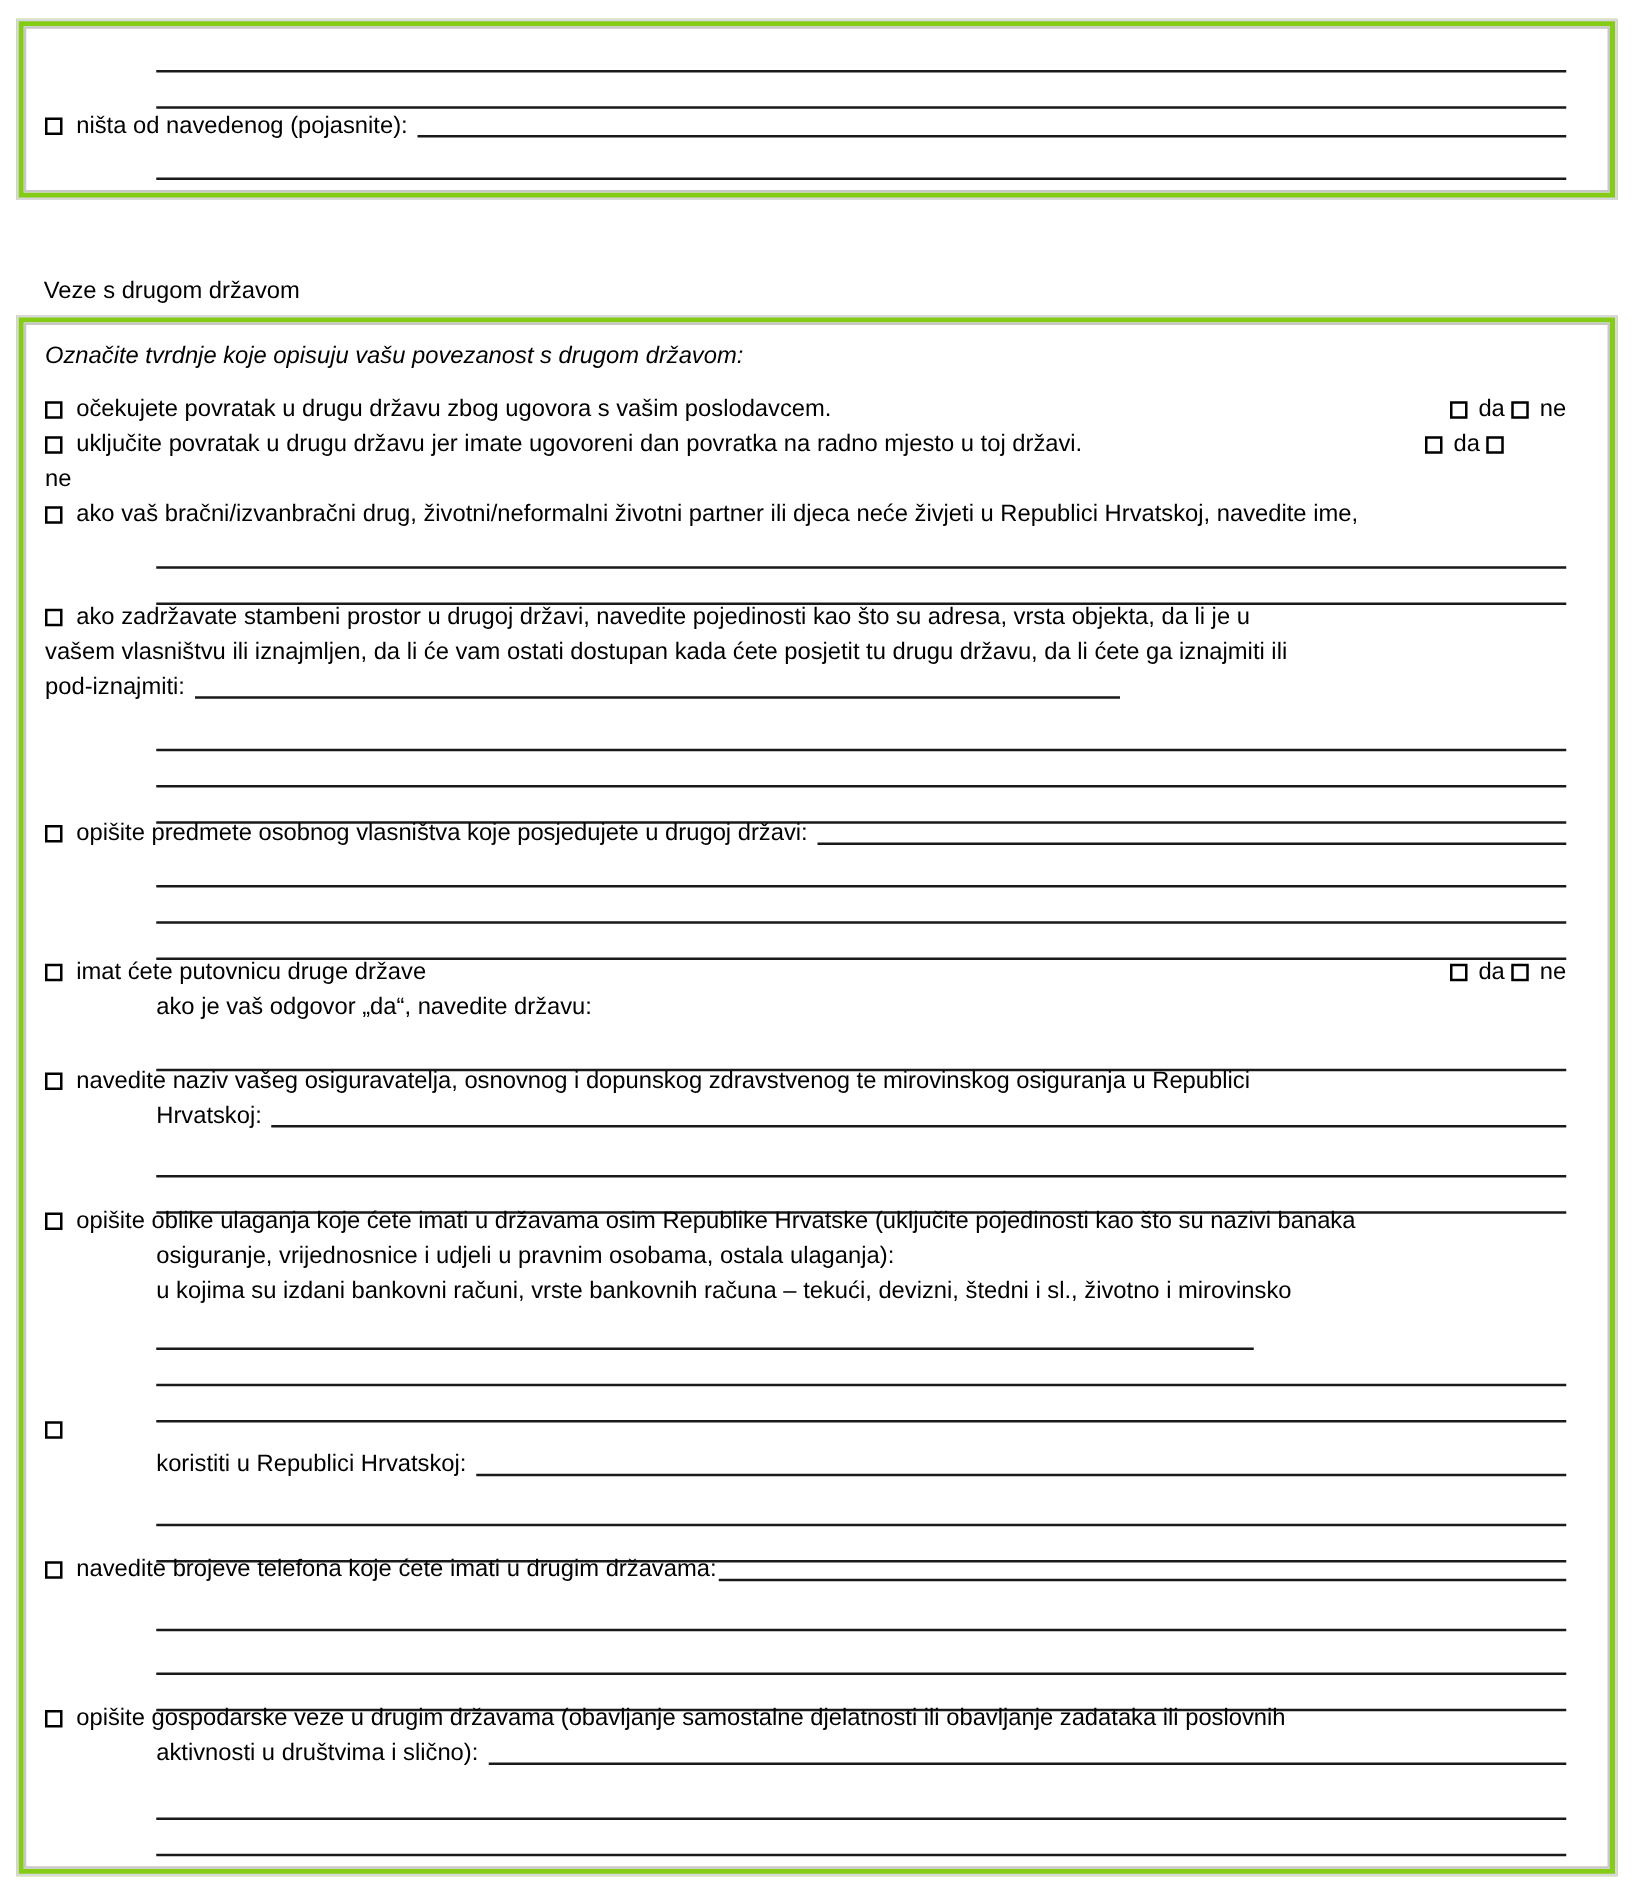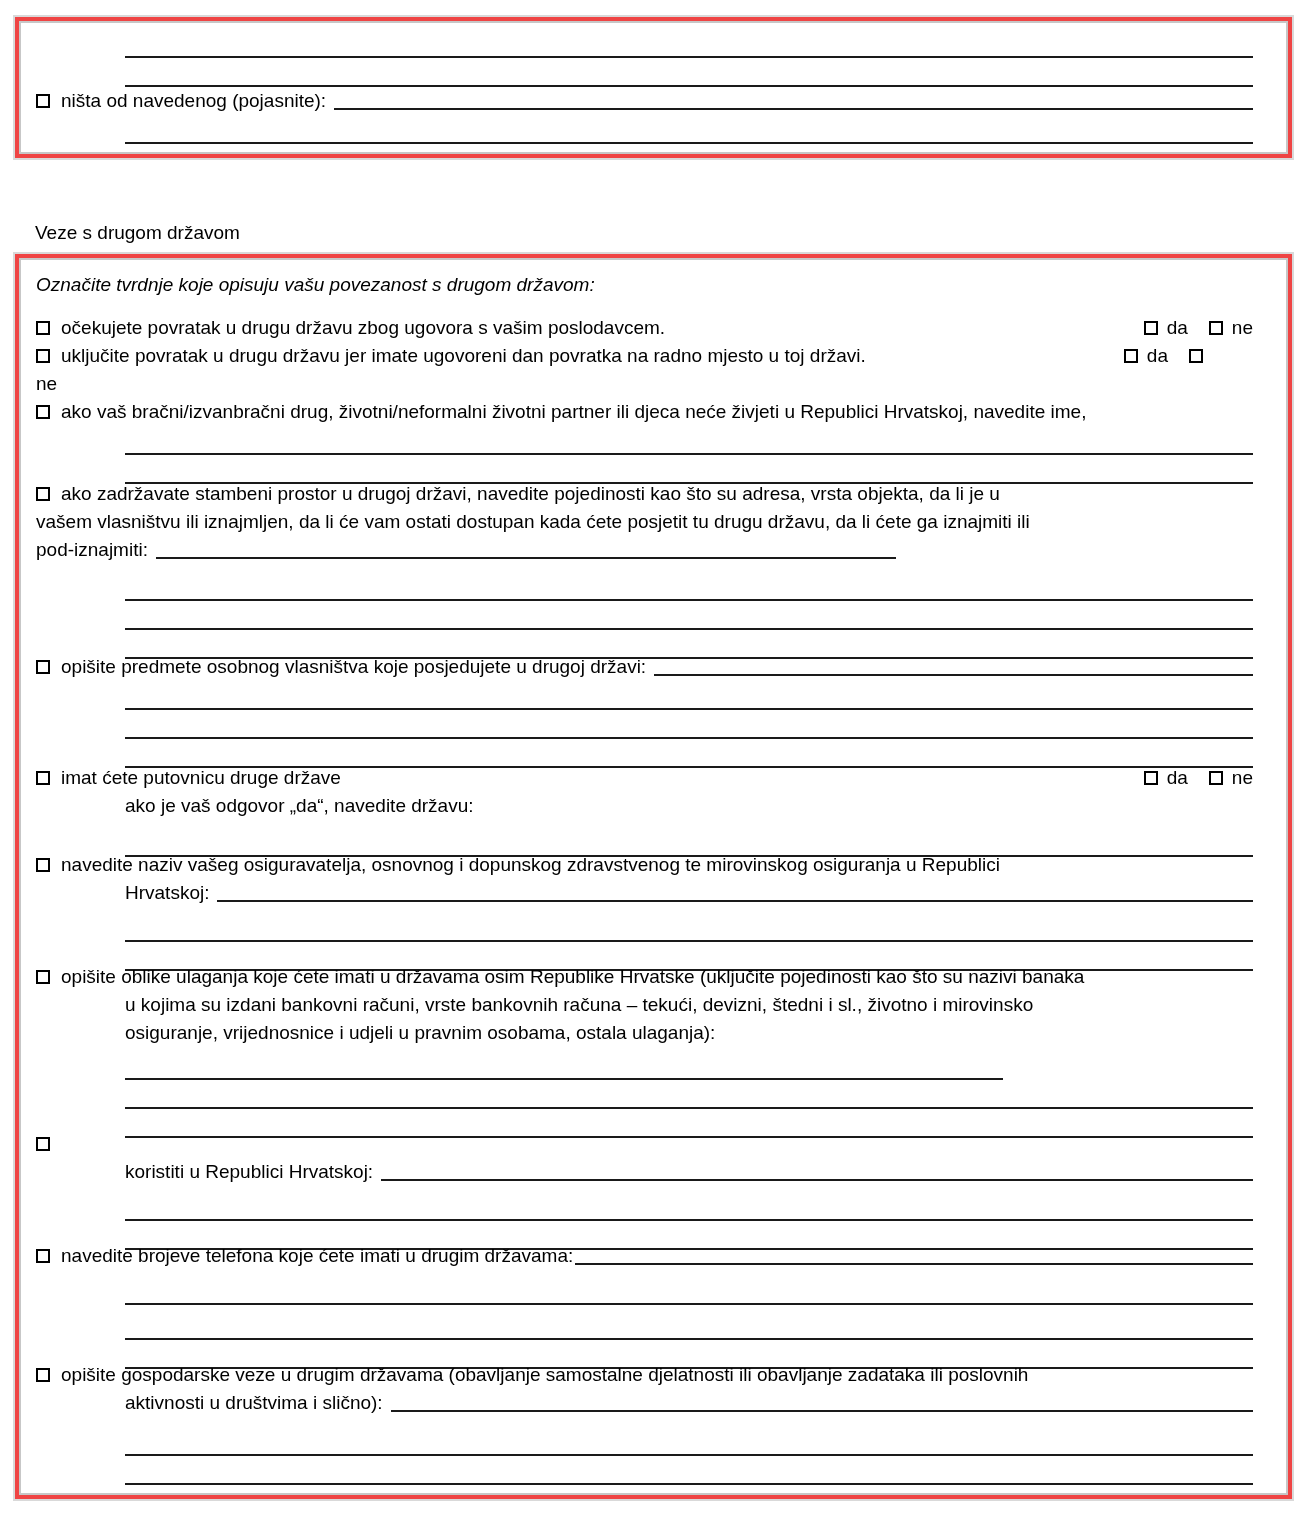--- a/index.html
+++ b/index.html
@@ -2,36 +2,36 @@
 <html><head>
 <meta charset="utf-8">
 <style>
   html,body{margin:0;padding:0;background:#fff;}
   .page{
     width:1307px;height:1520px;position:relative;overflow:hidden;
     background:#fff;color:#000;
     font-family:"Liberation Sans","DejaVu Sans",sans-serif;
     font-size:19px;
   }
-  .frame{margin:0 13px;border:2px solid #d9d9d9;padding:4px;background:#ef4444;text-align:center;}
+  .frame{margin:0 13px;border:2px solid #d9d9d9;padding:4px;background:#84cc16;text-align:center;}
   .frame-inner{border:2px solid #c7c7c7;padding:6px 33px 8px 15px;background:#fff;}
   #box1{margin-top:15px;}
   .heading{font-size:19px;font-weight:normal;margin:62px 0 8px 35px;}
   .row{display:flex;align-items:center;height:28px;white-space:nowrap;}
   .cbx{width:14px;height:14px;border:2px solid #000;box-sizing:border-box;margin-right:11px;flex:none;}
   .fill{flex:1 1 auto;align-self:flex-end;margin:0 0 5px 8px;border-bottom:2px solid #1a1a1a;height:0;}
   .fill.tight{margin-left:2px;}
   .fill.w740{flex:0 0 740px;}
   .wline{height:27px;margin-left:89px;border-bottom:2px solid #1a1a1a;}
   .wline.short{width:878px;}
   .cont{padding-left:89px;}
   .instruction{font-style:italic;height:30px;margin:4px 0 14px 0;}
   .yn{margin-left:auto;display:flex;align-items:center;}
   .yn .cbx{margin-right:9px;}
-  .yn .ynlbl{margin-right:21px;}
+  .yn .ynlbl{margin-right:5px;}
   .yn .ynlbl.last{margin-right:0;}
   .yn .cbx.last{margin-right:0;}
   .yn.no-ne{padding-right:50px;}
   .mt4{margin-top:4px;}.mt6{margin-top:6px;}.mt8{margin-top:8px;}.mt10{margin-top:10px;}
   .mtn4{margin-top:-4px;}.mtn6{margin-top:-6px;}.mtn8{margin-top:-8px;}
 </style>
 </head>
 <body>
 
 <div class="page">
@@ -137,24 +137,24 @@
         <span class="fill"></span>
       </div>
       <div class="wline mt6"></div>
       <div class="wline"></div>
 
       <div class="row mtn8">
         <span class="cbx"></span>
         <span>opišite oblike ulaganja koje ćete imati u državama osim Republike Hrvatske (uključite pojedinosti kao što su nazivi banaka</span>
       </div>
       <div class="row cont">
-        <span>u kojima su izdani bankovni računi, vrste bankovnih računa – tekući, devizni, štedni i sl., životno i mirovinsko</span>
+        <span>osiguranje, vrijednosnice i udjeli u pravnim osobama, ostala ulaganja):</span>
       </div>
       <div class="row cont">
-        <span>osiguranje, vrijednosnice i udjeli u pravnim osobama, ostala ulaganja):</span>
+        <span>u kojima su izdani bankovni računi, vrste bankovnih računa – tekući, devizni, štedni i sl., životno i mirovinsko</span>
       </div>
       <div class="wline short mt4"></div>
       <div class="wline"></div>
       <div class="wline"></div>
 
       <div class="row mtn8">
         <span class="cbx"></span>
       </div>
       <div class="row cont">
         <span>koristiti u Republici Hrvatskoj:</span>

